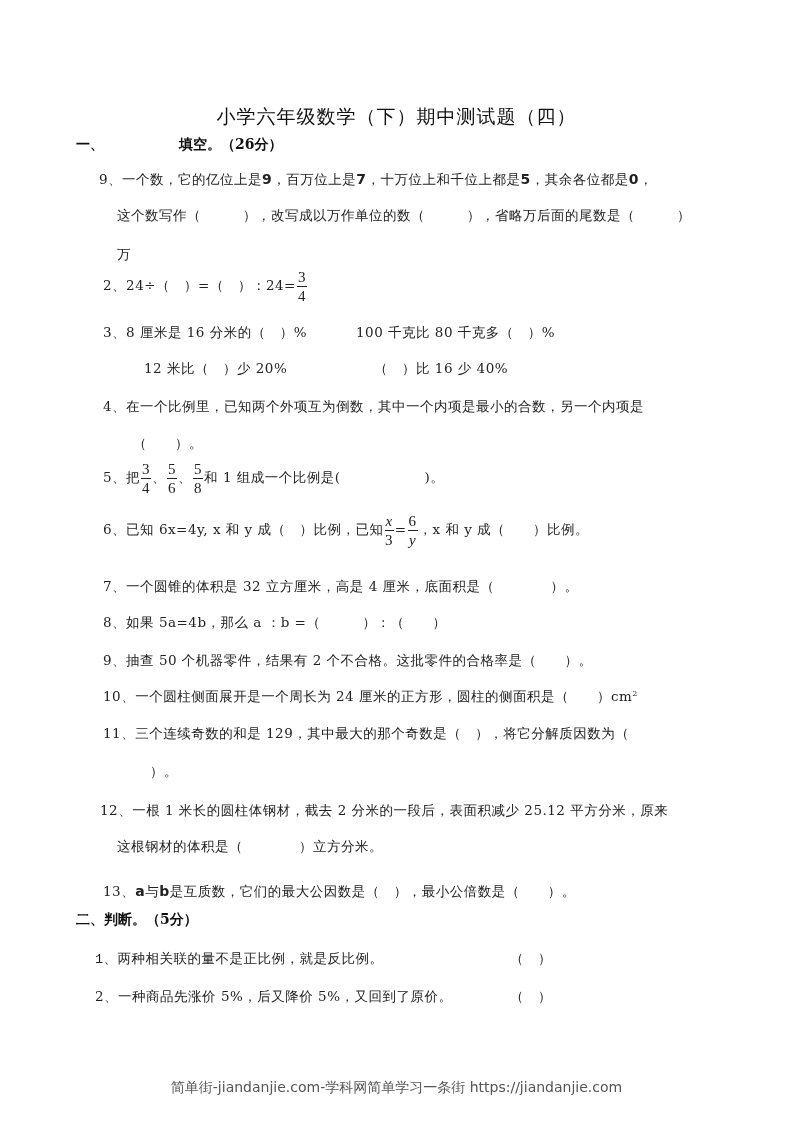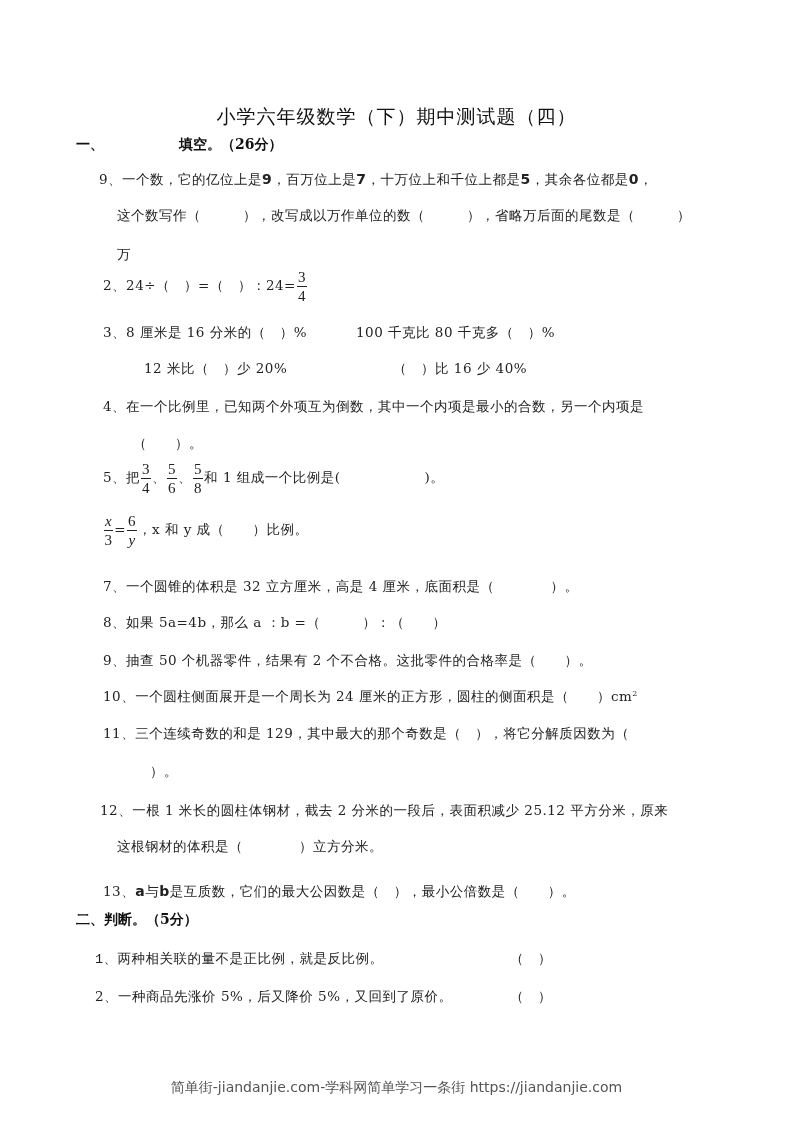--- a/index.html
+++ b/index.html
@@ -31,31 +31,31 @@
 <div class="abs q" style="top:207px;left:117px;">这个数写作（　　　），改写成以万作单位的数（　　　），省略万后面的尾数是（　　　）</div>
 <div class="abs q" style="top:246px;left:117px;">万</div>
 
 <div class="abs q" style="top:266px;left:103px;line-height:38px;">
   <span>2、24÷（　）=（　）：24=</span><span class="frac"><span class="n">3</span><span class="d">4</span></span>
 </div>
 
 <div class="abs q" style="top:324px;left:103px;">3、8 厘米是 16 分米的（　）%</div>
 <div class="abs q" style="top:324px;left:356px;">100 千克比 80 千克多（　）%</div>
 <div class="abs q" style="top:360px;left:144px;">12 米比（　）少 20%</div>
-<div class="abs q" style="top:360px;left:374px;margin-left:19px;">（　）比 16 少 40%</div>
+<div class="abs q" style="top:360px;left:374px;">（　）比 16 少 40%</div>
 
 <div class="abs q" style="top:398px;left:103px;">4、在一个比例里，已知两个外项互为倒数，其中一个内项是最小的合数，另一个内项是</div>
 <div class="abs q" style="top:435px;left:133px;">（　　）。</div>
 
 <div class="abs q" style="top:458px;left:103px;line-height:38px;">
   <span>5、把</span><span class="frac"><span class="n">3</span><span class="d">4</span></span><span>、</span><span class="frac"><span class="n">5</span><span class="d">6</span></span><span>、</span><span class="frac"><span class="n">5</span><span class="d">8</span></span><span>和 1 组成一个比例是(　　　　　　)。</span>
 </div>
 
 <div class="abs q" style="top:510px;left:103px;line-height:38px;">
-  <span class="frac"><span class="n"><i>x</i></span><span class="d">3</span></span><span>=</span><span class="frac"><span class="n">6</span><span class="d"><i>y</i></span></span><span>，x 和 y 成（　　）比例。</span>
+  <span>6、已知 6x=4y, x 和 y 成（　）比例，已知</span><span class="frac"><span class="n"><i>x</i></span><span class="d">3</span></span><span>=</span><span class="frac"><span class="n">6</span><span class="d"><i>y</i></span></span><span>，x 和 y 成（　　）比例。</span>
 </div>
 
 <div class="abs q" style="top:578px;left:103px;">7、一个圆锥的体积是 32 立方厘米，高是 4 厘米，底面积是（　　　　）。</div>
 <div class="abs q" style="top:614px;left:103px;">8、如果 5a=4b，那么 a ：b =（　　　）：（　　）</div>
 <div class="abs q" style="top:652px;left:103px;">9、抽查 50 个机器零件，结果有 2 个不合格。这批零件的合格率是（　　）。</div>
 <div class="abs q" style="top:688px;left:103px;">
   <span>10、一个圆柱侧面展开是一个周长为 24 厘米的正方形，圆柱的侧面积是（　　）cm</span><sup>2</sup>
 </div>
 
 <div class="abs q" style="top:725px;left:103px;">11、三个连续奇数的和是 129，其中最大的那个奇数是（　），将它分解质因数为（</div>

